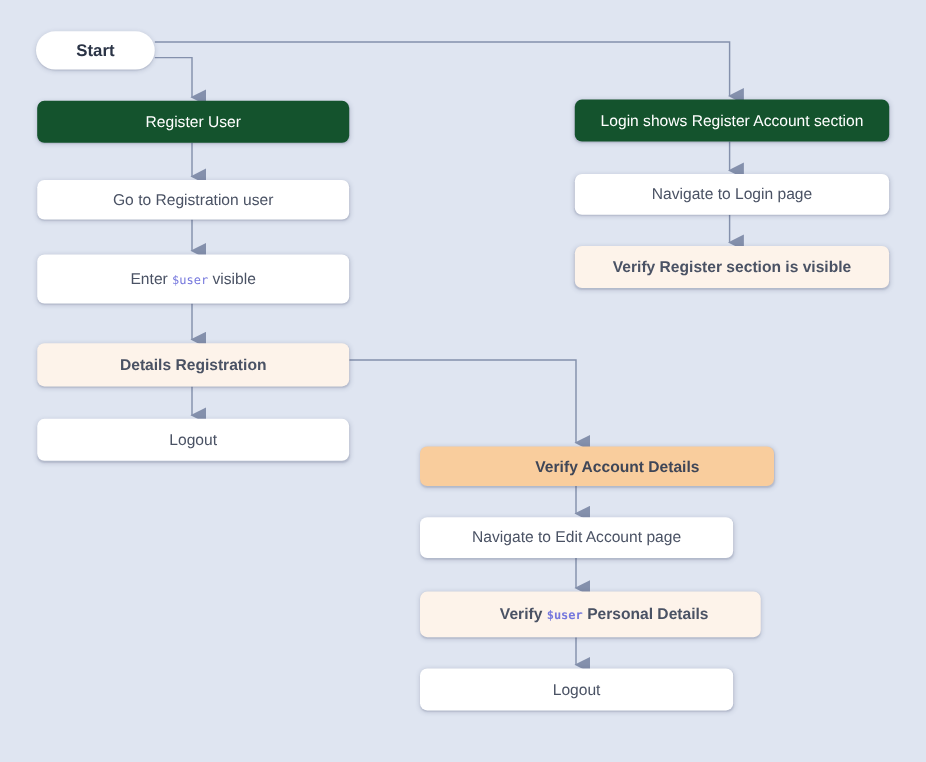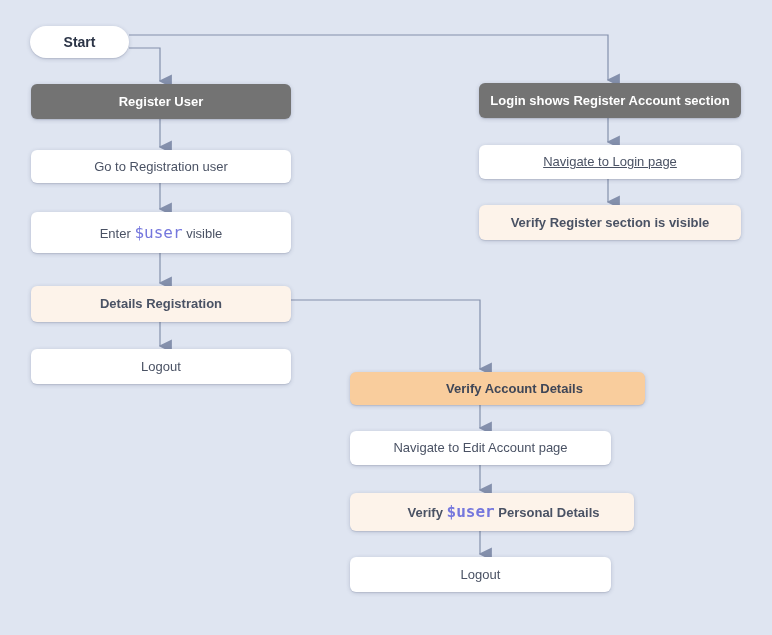--- a/index.html
+++ b/index.html
@@ -22,43 +22,43 @@
     box-shadow:0 1px 4px rgba(55,65,100,0.22), 0 1px 1px rgba(55,65,100,0.12);
     cursor:pointer;
     line-height:1.2;
   }
   .node--start{
     left:26px;top:26px;width:99px;height:32px;
     border-radius:16px;
     font-weight:bold;color:#2B3446;font-size:14px;
   }
   .node--header{
-    background:#737373;color:#FFFFFF;font-weight:bold;
+    background:#14532d;color:#FFFFFF;font-weight:normal;
   }
   .node--subheader{
     background:#F9CD9D;color:#3F4657;font-weight:bold;padding-left:34px;
   }
   .node--assert{
     background:#FDF3EA;
     font-weight:bold;
   }
   .mono-var{
     font-family:"DejaVu Sans Mono","Liberation Mono",monospace;
     color:#7577DD;
-    font-size:16px;
+    font-size:10px;
   }
   
   .n-register{left:27px;top:84px;width:260px;height:35px;}
   .n-goto-reg{left:27px;top:150px;width:260px;height:33px;}
   .n-enter-user{left:27px;top:212px;width:260px;height:41px;}
   .n-confirm-reg{left:27px;top:286px;width:260px;height:36px;}
   .n-logout-left{left:27px;top:349px;width:260px;height:35px;}
   
   .n-login-shows{left:475px;top:83px;width:262px;height:35px;}
-  .n-nav-login{left:475px;top:145px;width:262px;height:34px;text-decoration:underline;}
+  .n-nav-login{left:475px;top:145px;width:262px;height:34px;}
   .n-verify-reg{left:475px;top:205px;width:262px;height:35px;}
   
   .n-verify-acct{left:346px;top:372px;width:261px;height:33px;}
   .n-nav-edit{left:346px;top:431px;width:261px;height:34px;}
   .n-verify-user{left:346px;top:493px;width:261px;height:38px;padding-left:23px;}
   .n-logout-mid{left:346px;top:557px;width:261px;height:35px;}
 </style>
 </head>
 <body>
 

